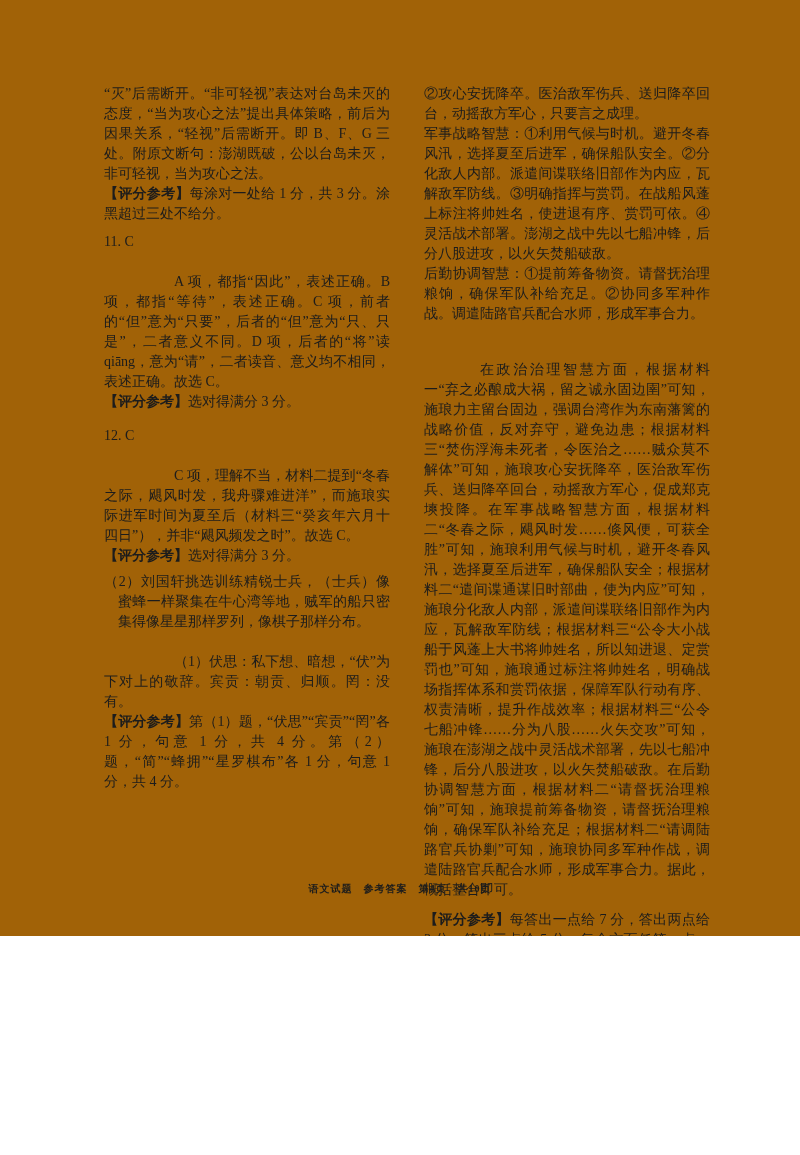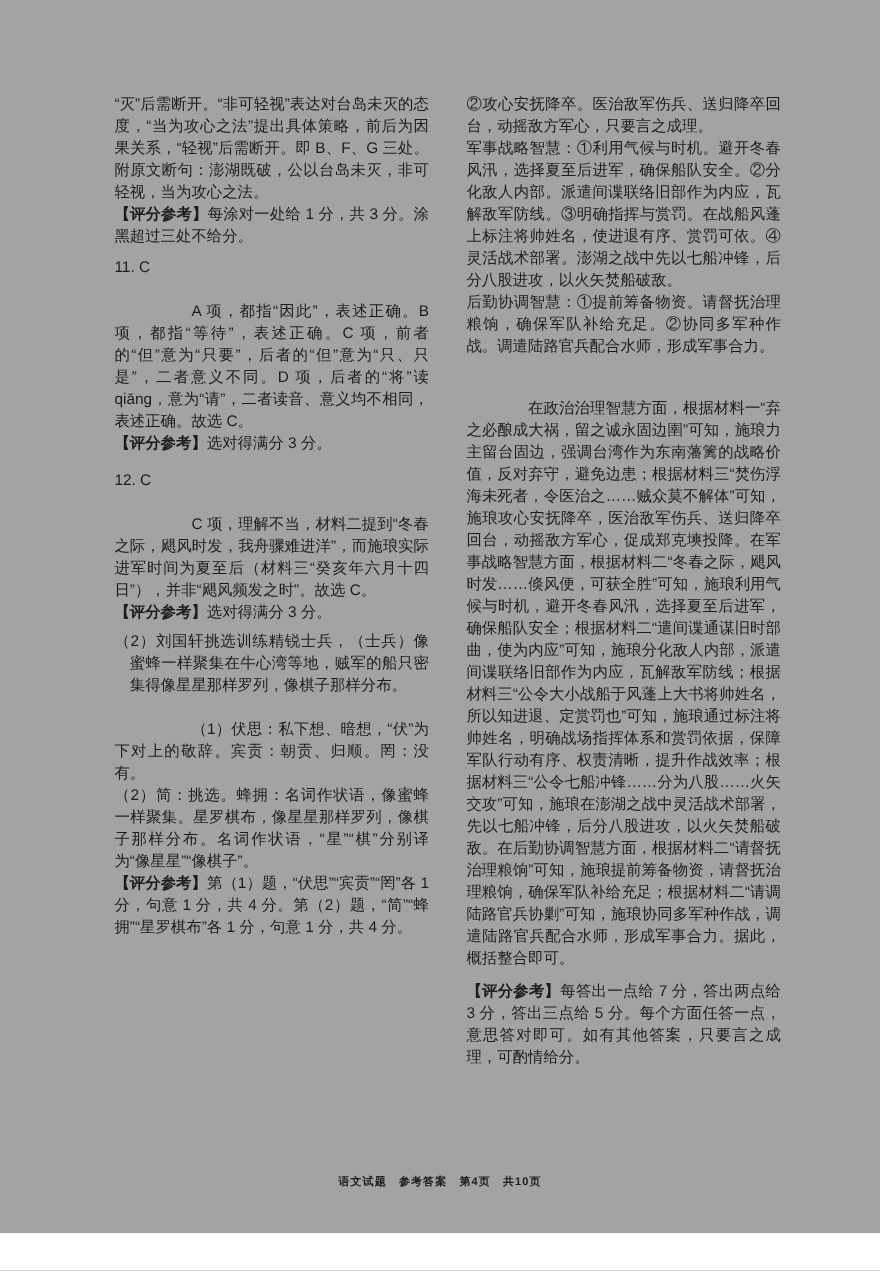--- a/index.html
+++ b/index.html
@@ -1,24 +1,24 @@
 <!DOCTYPE html>
 <html><head>
 <meta charset="utf-8">
 <style>
   * { margin: 0; padding: 0; box-sizing: border-box; }
   html, body { width: 800px; height: 1155px; }
   body { background: #ffffff; }
   .page {
     position: relative;
     width: 800px;
-    height: 1121px;
-    background: #a3a3a3;
+    height: 936px;
+    background: #a16207;
     color: #1c1c1c;
-    font-family: Liberation Sans, sans-serif;
+    font-family: Liberation Serif, serif;
     overflow: hidden;
   }
   .content {
     position: absolute;
     top: 84px;
     left: 104px;
     width: 606px;
     display: flex;
     gap: 34px;
   }
@@ -62,21 +62,20 @@
       <p class="p"><span class="plabel"></span><span class="ptext">“灭”后需断开。“非可轻视”表达对台岛未灭的态度，“当为攻心之法”提出具体策略，前后为因果关系，“轻视”后需断开。即 B、F、G 三处。附原文断句：澎湖既破，公以台岛未灭，非可轻视，当为攻心之法。</span></p>
       <p class="p"><span class="plabel">【评分参考】</span><span class="ptext">每涂对一处给 1 分，共 3 分。涂黑超过三处不给分。</span></p>
       <p class="p mt8"><span class="plabel"></span><span class="ptext">11. C</span></p>
       <p class="p deep mt20"><span class="plabel"></span><span class="ptext">A 项，都指“因此”，表述正确。B 项，都指“等待”，表述正确。C 项，前者的“但”意为“只要”，后者的“但”意为“只、只是”，二者意义不同。D 项，后者的“将”读 qiāng，意为“请”，二者读音、意义均不相同，表述正确。故选 C。</span></p>
       <p class="p"><span class="plabel">【评分参考】</span><span class="ptext">选对得满分 3 分。</span></p>
       <p class="p mt14"><span class="plabel"></span><span class="ptext">12. C</span></p>
       <p class="p deep mt20"><span class="plabel"></span><span class="ptext">C 项，理解不当，材料二提到“冬春之际，飓风时发，我舟骤难进洋”，而施琅实际进军时间为夏至后（材料三“癸亥年六月十四日”），并非“飓风频发之时”。故选 C。</span></p>
       <p class="p"><span class="plabel">【评分参考】</span><span class="ptext">选对得满分 3 分。</span></p>
       <p class="p hang1 mt6"><span class="plabel"></span><span class="ptext">（2）刘国轩挑选训练精锐士兵，（士兵）像蜜蜂一样聚集在牛心湾等地，贼军的船只密集得像星星那样罗列，像棋子那样分布。</span></p>
       <p class="p deep mt20"><span class="plabel"></span><span class="ptext">（1）伏思：私下想、暗想，“伏”为下对上的敬辞。宾贡：朝贡、归顺。罔：没有。</span></p>
-      <p class="p"><span class="plabel"></span><span class="ptext">（2）简：挑选。蜂拥：名词作状语，像蜜蜂一样聚集。星罗棋布，像星星那样罗列，像棋子那样分布。名词作状语，“星”“棋”分别译为“像星星”“像棋子”。</span></p>
       <p class="p"><span class="plabel">【评分参考】</span><span class="ptext">第（1）题，“伏思”“宾贡”“罔”各 1 分，句意 1 分，共 4 分。第（2）题，“简”“蜂拥”“星罗棋布”各 1 分，句意 1 分，共 4 分。</span></p>
     </div>
 
     <div class="col">
       <p class="p"><span class="plabel"></span><span class="ptext">②攻心安抚降卒。医治敌军伤兵、送归降卒回台，动摇敌方军心，只要言之成理。</span></p>
       <p class="p"><span class="plabel"></span><span class="ptext">军事战略智慧：①利用气候与时机。避开冬春风汛，选择夏至后进军，确保船队安全。②分化敌人内部。派遣间谍联络旧部作为内应，瓦解敌军防线。③明确指挥与赏罚。在战船风蓬上标注将帅姓名，使进退有序、赏罚可依。④灵活战术部署。澎湖之战中先以七船冲锋，后分八股进攻，以火矢焚船破敌。</span></p>
       <p class="p"><span class="plabel"></span><span class="ptext">后勤协调智慧：①提前筹备物资。请督抚治理粮饷，确保军队补给充足。②协同多军种作战。调遣陆路官兵配合水师，形成军事合力。</span></p>
       <p class="p deep4 mt38"><span class="plabel"></span><span class="ptext">在政治治理智慧方面，根据材料一“弃之必酿成大祸，留之诚永固边圉”可知，施琅力主留台固边，强调台湾作为东南藩篱的战略价值，反对弃守，避免边患；根据材料三“焚伤浮海未死者，令医治之……贼众莫不解体”可知，施琅攻心安抚降卒，医治敌军伤兵、送归降卒回台，动摇敌方军心，促成郑克塽投降。在军事战略智慧方面，根据材料二“冬春之际，飓风时发……倏风便，可获全胜”可知，施琅利用气候与时机，避开冬春风汛，选择夏至后进军，确保船队安全；根据材料二“遣间谍通谋旧时部曲，使为内应”可知，施琅分化敌人内部，派遣间谍联络旧部作为内应，瓦解敌军防线；根据材料三“公令大小战船于风蓬上大书将帅姓名，所以知进退、定赏罚也”可知，施琅通过标注将帅姓名，明确战场指挥体系和赏罚依据，保障军队行动有序、权责清晰，提升作战效率；根据材料三“公令七船冲锋……分为八股……火矢交攻”可知，施琅在澎湖之战中灵活战术部署，先以七船冲锋，后分八股进攻，以火矢焚船破敌。在后勤协调智慧方面，根据材料二“请督抚治理粮饷”可知，施琅提前筹备物资，请督抚治理粮饷，确保军队补给充足；根据材料二“请调陆路官兵协剿”可知，施琅协同多军种作战，调遣陆路官兵配合水师，形成军事合力。据此，概括整合即可。</span></p>
       <p class="p mt10"><span class="plabel">【评分参考】</span><span class="ptext">每答出一点给 7 分，答出两点给 3 分，答出三点给 5 分。每个方面任答一点，意思答对即可。如有其他答案，只要言之成理，可酌情给分。</span></p>
     </div>

